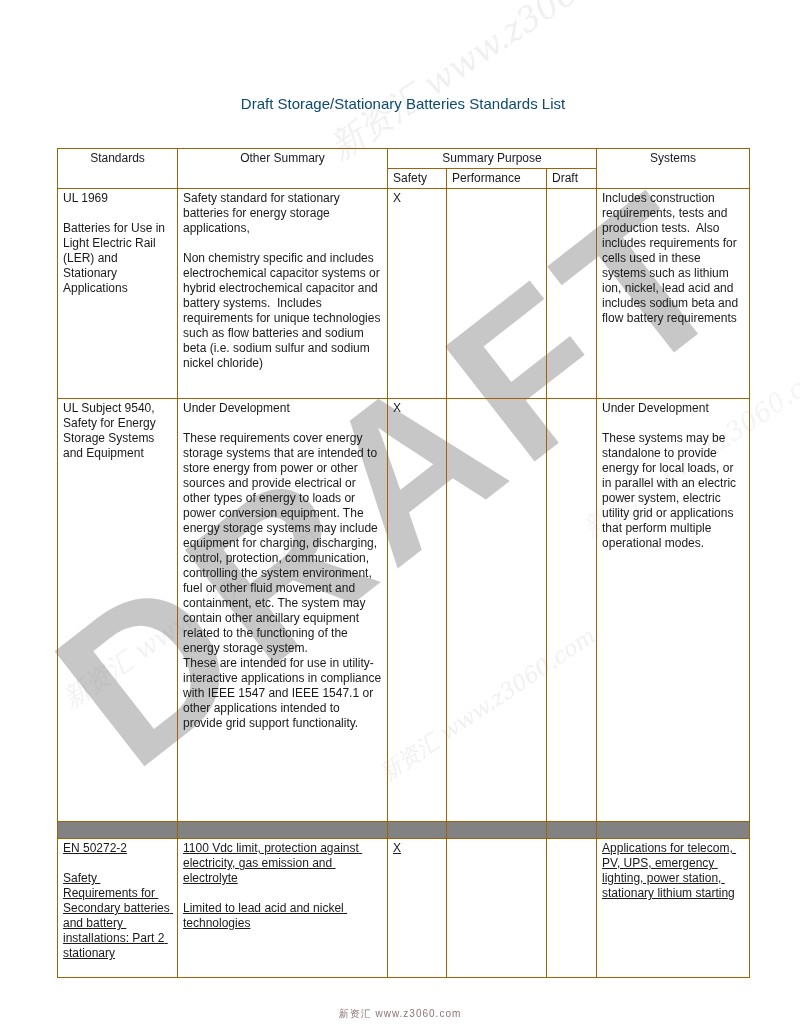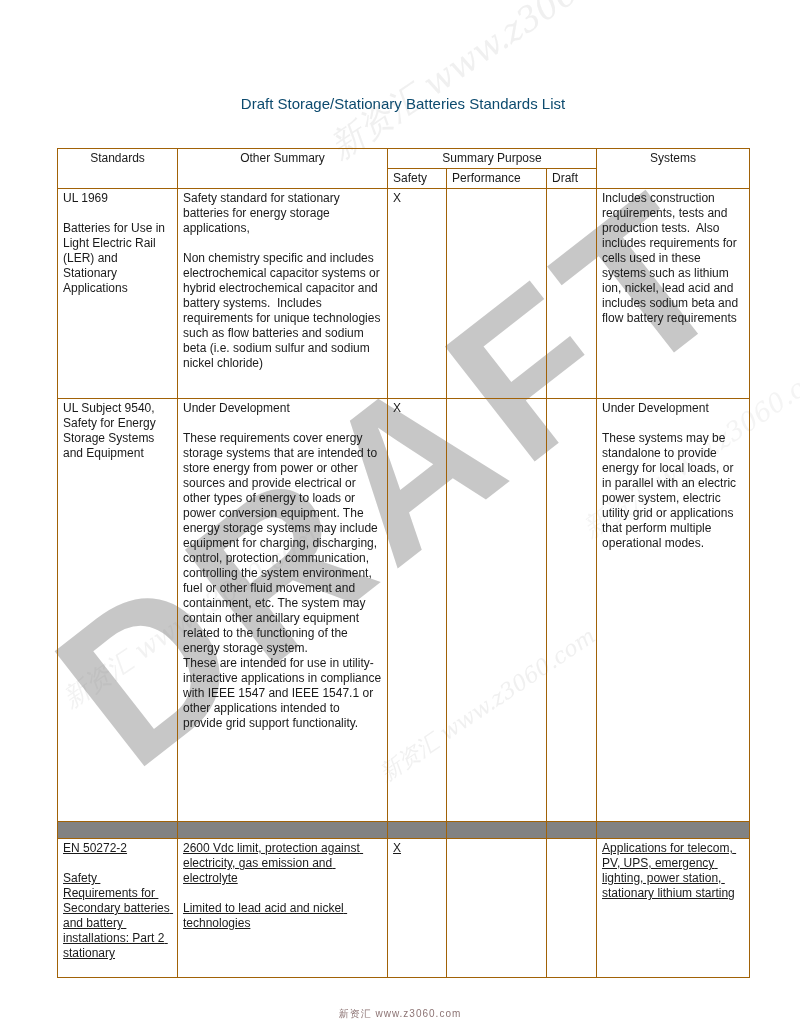--- a/index.html
+++ b/index.html
@@ -126,21 +126,21 @@
         <td></td>
         <td></td>
         <td></td>
         <td></td>
         <td></td>
       </tr>
       <tr class="row3">
         <td class="cell">EN 50272-2
 
 Safety Requirements for Secondary batteries and battery installations: Part 2 stationary</td>
-        <td class="cell">2600 Vdc limit, protection against electricity, gas emission and electrolyte
+        <td class="cell">1100 Vdc limit, protection against electricity, gas emission and electrolyte
 
 Limited to lead acid and nickel technologies</td>
         <td class="cell">X</td>
         <td class="cell"></td>
         <td class="cell"></td>
         <td class="cell">Applications for telecom, PV, UPS, emergency lighting, power station, stationary lithium starting</td>
       </tr>
     </tbody>
   </table>
 

